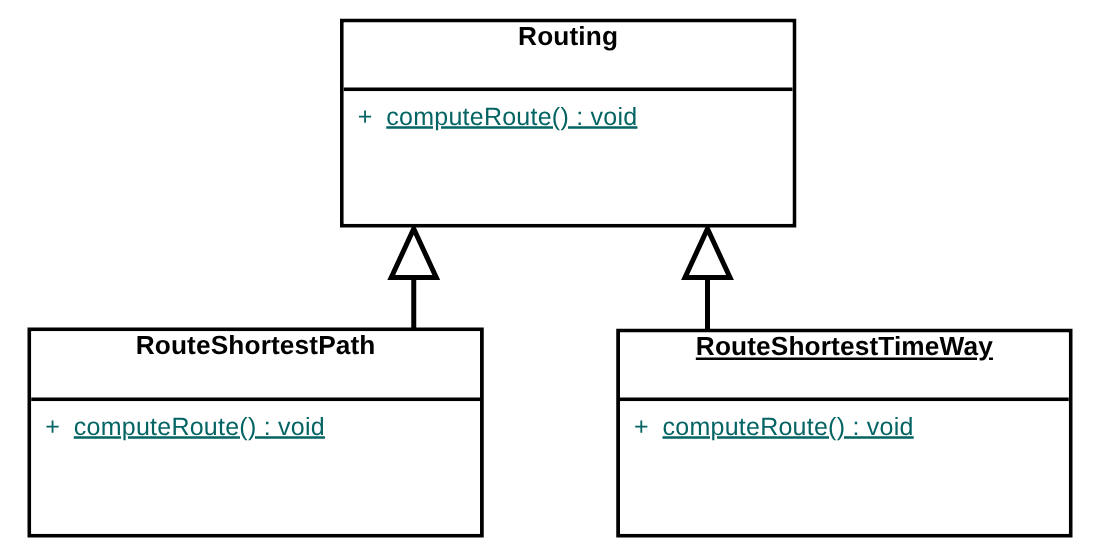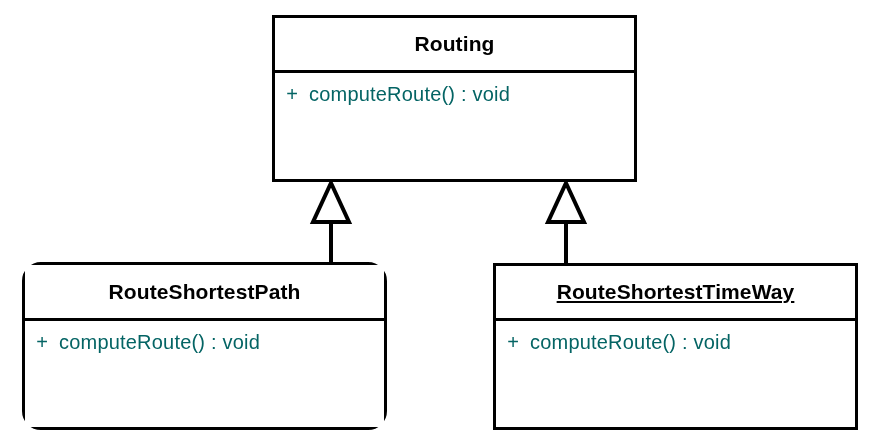--- a/index.html
+++ b/index.html
@@ -23,21 +23,21 @@
     position: absolute;
     box-sizing: border-box;
     background: #ffffff;
     border: 3px solid #000000;
     display: flex;
     flex-direction: column;
   }
   .uml-name-compartment {
     box-sizing: border-box;
     display: flex;
-    align-items: center;
+    align-items: flex-start;
     justify-content: center;
     border-bottom: 3px solid #000000;
     background: #ffffff;
   }
   .uml-class-name {
     font-family: "Liberation Sans", sans-serif;
     font-weight: bold;
     font-size: 21px;
     color: #000000;
     letter-spacing: 0.1px;
@@ -60,20 +60,21 @@
     color: #046464;
     width: 34px;
     text-align: center;
     flex: 0 0 auto;
   }
   .uml-member-text {
     font-family: "Liberation Sans", sans-serif;
     font-size: 20px;
     color: #046464;
     letter-spacing: 0.2px;
+    text-decoration: underline;
   }
 
   
   .gen-connector {
     position: absolute;
   }
 </style>
 </head>
 <body>
 
@@ -84,21 +85,21 @@
       <span class="uml-class-name">Routing</span>
     </div>
     <div class="uml-members-compartment">
       <div class="uml-member-row">
         <span class="uml-visibility">+</span>
         <span class="uml-member-text">computeRoute() : void</span>
       </div>
     </div>
   </div>
 
-  <div class="uml-class" id="class-route-shortest-path" style="left:22px; top:262px; width:365px; height:168px;border-radius:19px;">
+  <div class="uml-class" id="class-route-shortest-path" style="left:22px; top:262px; width:365px; height:168px;">
     <div class="uml-name-compartment" style="height:56px;">
       <span class="uml-class-name">RouteShortestPath</span>
     </div>
     <div class="uml-members-compartment">
       <div class="uml-member-row">
         <span class="uml-visibility">+</span>
         <span class="uml-member-text">computeRoute() : void</span>
       </div>
     </div>
   </div>

